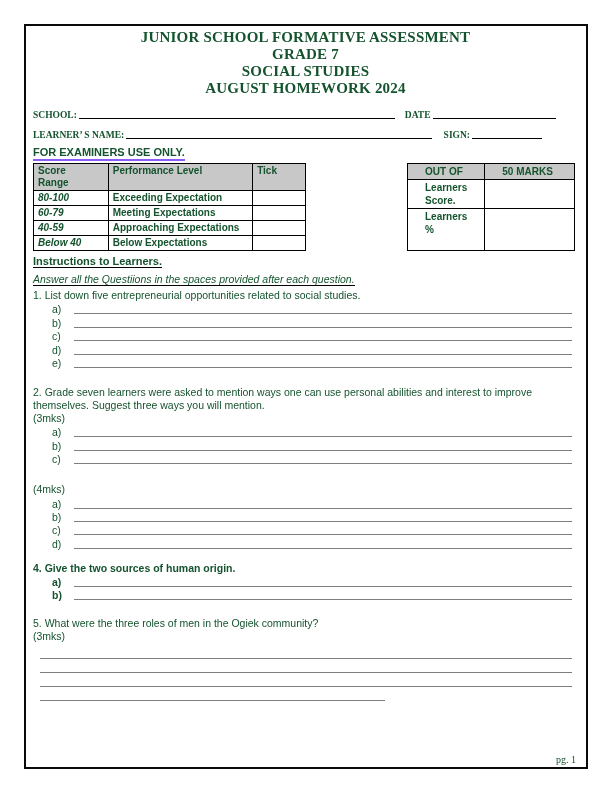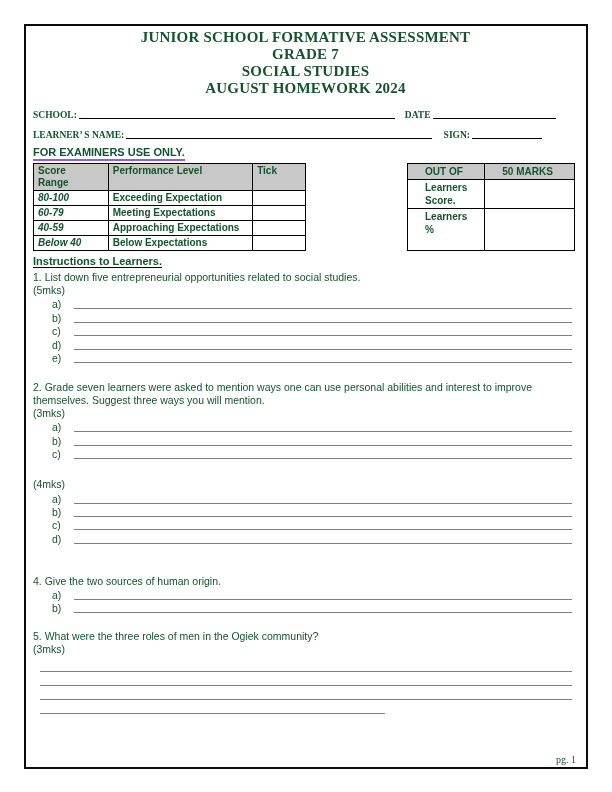--- a/index.html
+++ b/index.html
@@ -70,21 +70,21 @@
   }
   .instr-note {
     display:inline-block; font-style:italic; font-size:10.5px;
     border-bottom:1px solid #000; margin-top:1px; line-height:12px;
   }
   
   .question { font-size:10.5px; line-height:13px; }
   .q1 { margin-top:2px; }
   .q2 { margin-top:16px; }
   .q3 { margin-top:17px; }
-  .q4 { margin-top:29px; }
+  .q4 { margin-top:11px;font-weight:bold; }
   .q5 { margin-top:15px; }
   .q2 .q-text { max-width:502px; }
   .q-marks { line-height:13px; }
   .answers { margin-top:1px; }
   .answer-line {
     display:flex; align-items:flex-end; height:13.4px;
     margin-left:19px; margin-right:6px;
   }
   .answer-letter { width:18px; flex:0 0 18px; }
   .answer-blank {
@@ -181,24 +181,26 @@
           <td>Learners %</td>
           <td></td>
         </tr>
       </tbody>
         </table>
     </div>
 
     <div>
       <span class="instr-heading">Instructions to Learners.</span>
     </div>
+    <div>
+      <span class="instr-note">Answer all the Questiions in the spaces provided after each question.</span>
+    </div>
 
     <div class="question q1">
       <div class="q-text">1. List down five entrepreneurial opportunities related to social studies.</div>
-      <div class="q-marks">(5mks)</div>
       <div class="answers">
         <div class="answer-line">
           <span class="answer-letter">a)</span>
           <span class="answer-blank"></span>
         </div>
         <div class="answer-line">
           <span class="answer-letter">b)</span>
           <span class="answer-blank"></span>
         </div>
         <div class="answer-line">

